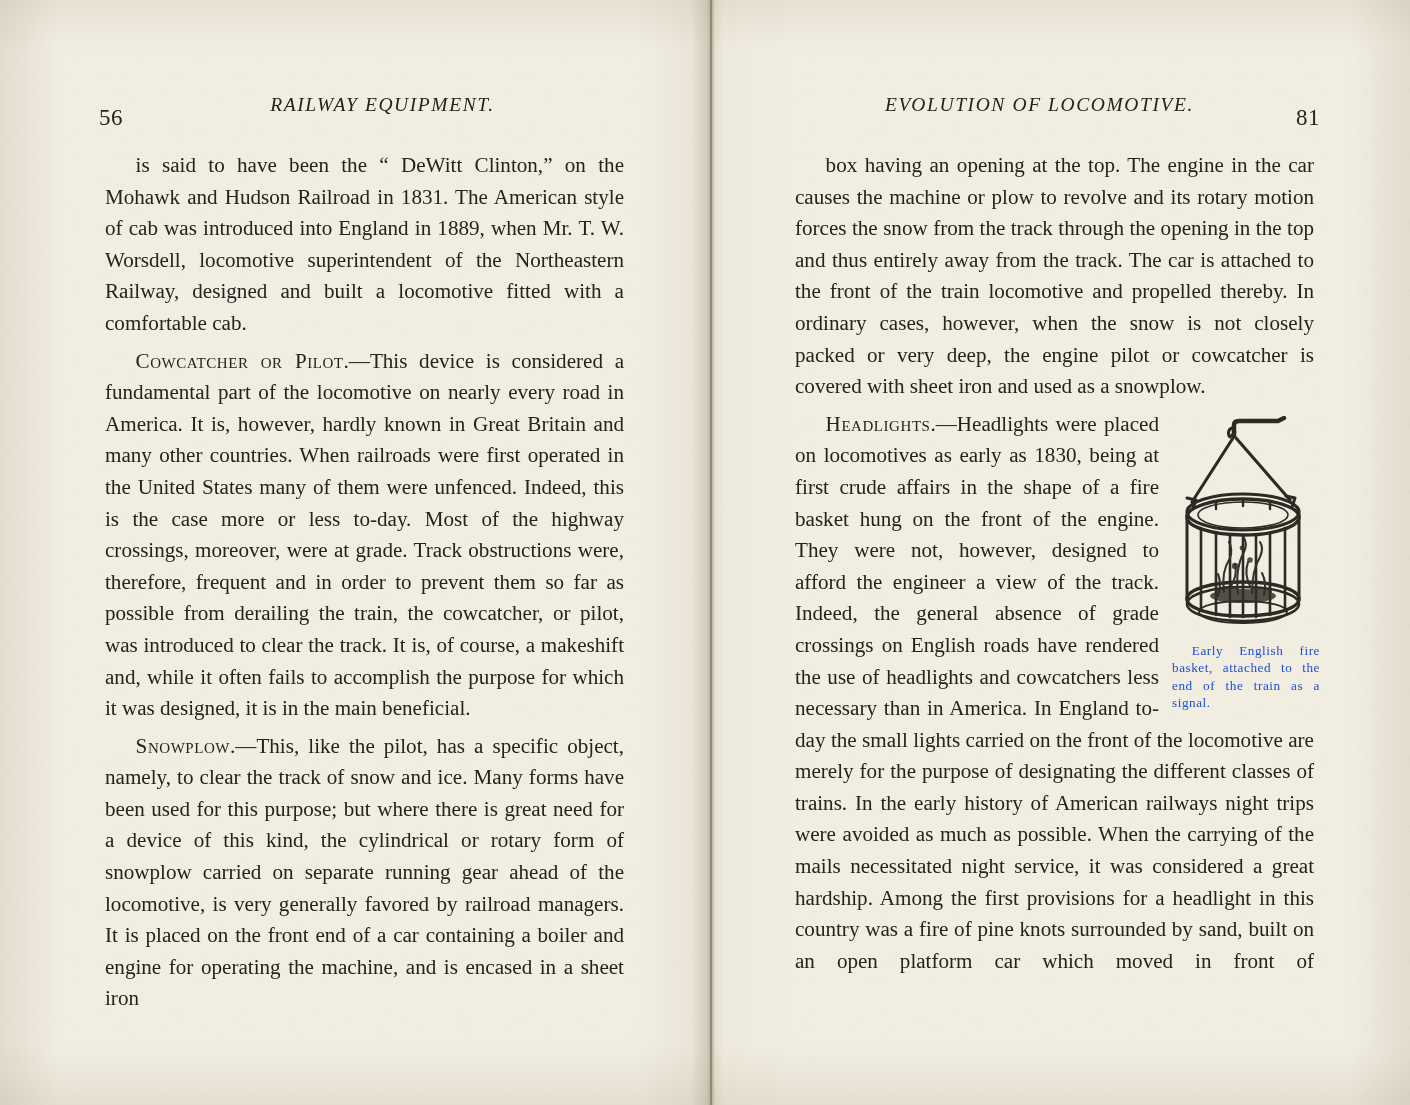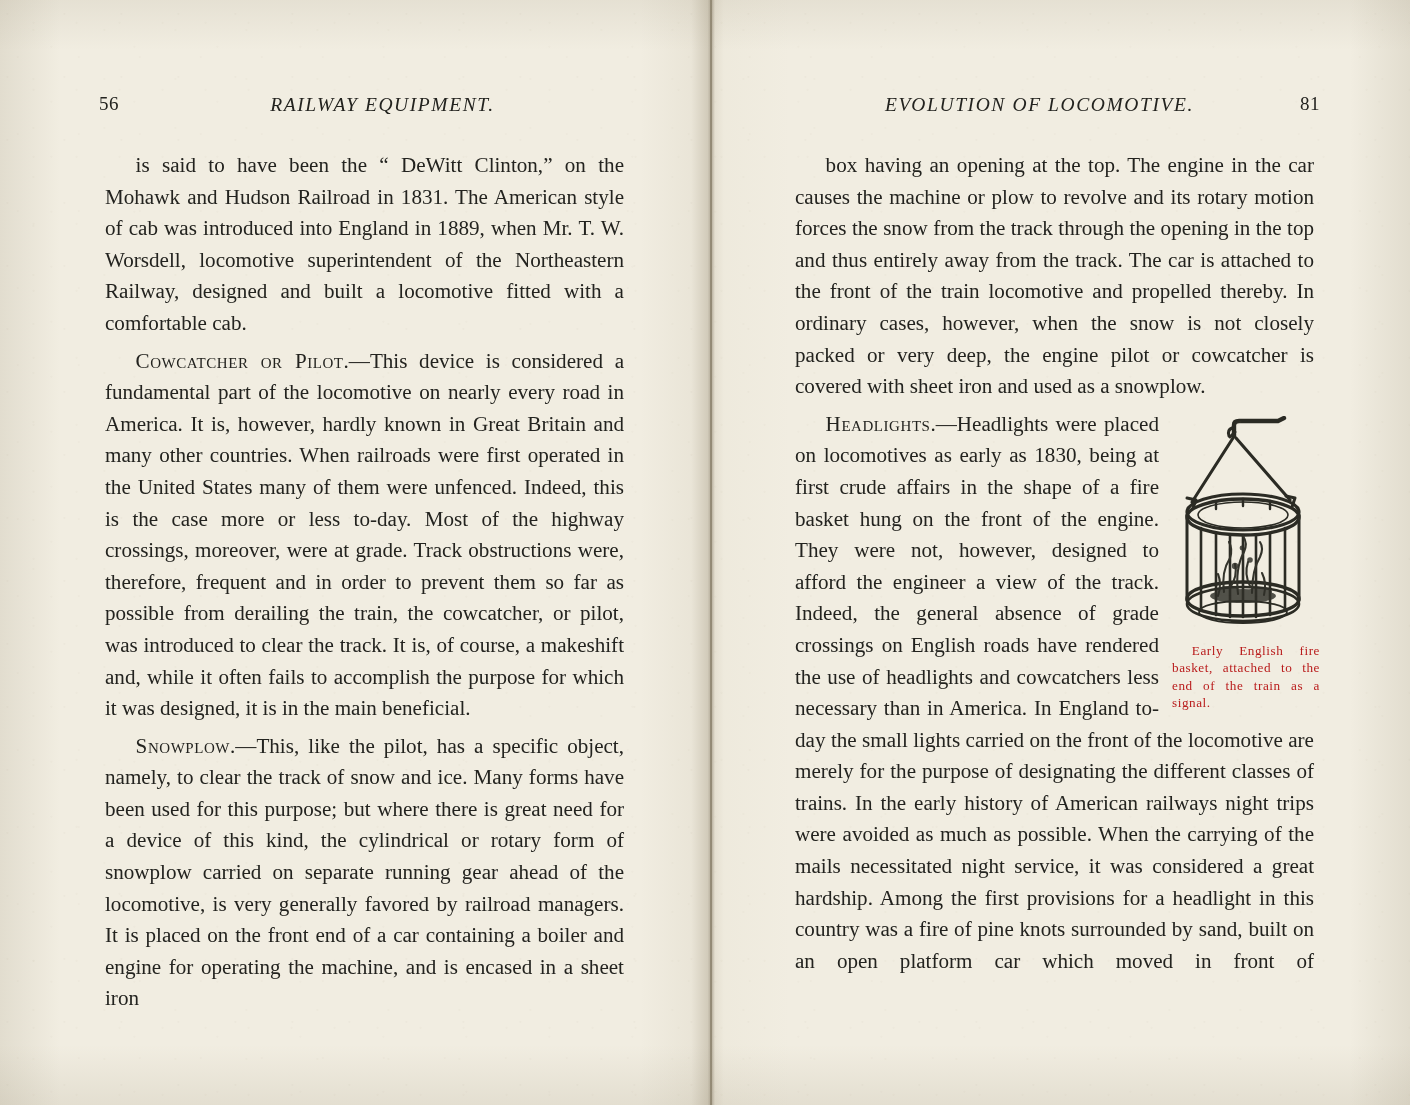--- a/index.html
+++ b/index.html
@@ -79,22 +79,22 @@
   .col.right { left: 789px; width: 531px; }
 
   
   .runhead {
     position: relative;
     height: 30px;
     margin-bottom: 27px;
   }
   .runhead .folio {
     position: absolute;
-    top: 0;
-    font-size: 19px;
+    top: 12px;
+    font-size: 23px;
     letter-spacing: 0.5px;
   }
   .runhead .folio.l { left: 0; }
   .runhead .folio.r { right: 0; }
   .runhead .title {
     position: absolute;
     top: 1px;
     left: 0;
     right: 0;
     text-align: center;
@@ -142,21 +142,21 @@
     height: 222px;
     display: block;
   }
   .cut .caption {
     font-size: 13.2px;
     line-height: 17.4px;
     text-align: justify;
     letter-spacing: 0.55px;
     margin-top: 4px;
     text-indent: 1.5em;
-    color: #b91c1c;
+    color: #1d4ed8;
   }
 
   
   .grain {
     position: absolute;
     inset: 0;
     pointer-events: none;
     opacity: 0.5;
     background-image:
       radial-gradient(circle at 13% 22%, rgba(160,148,120,0.10) 0.7px, rgba(0,0,0,0) 1.4px),

